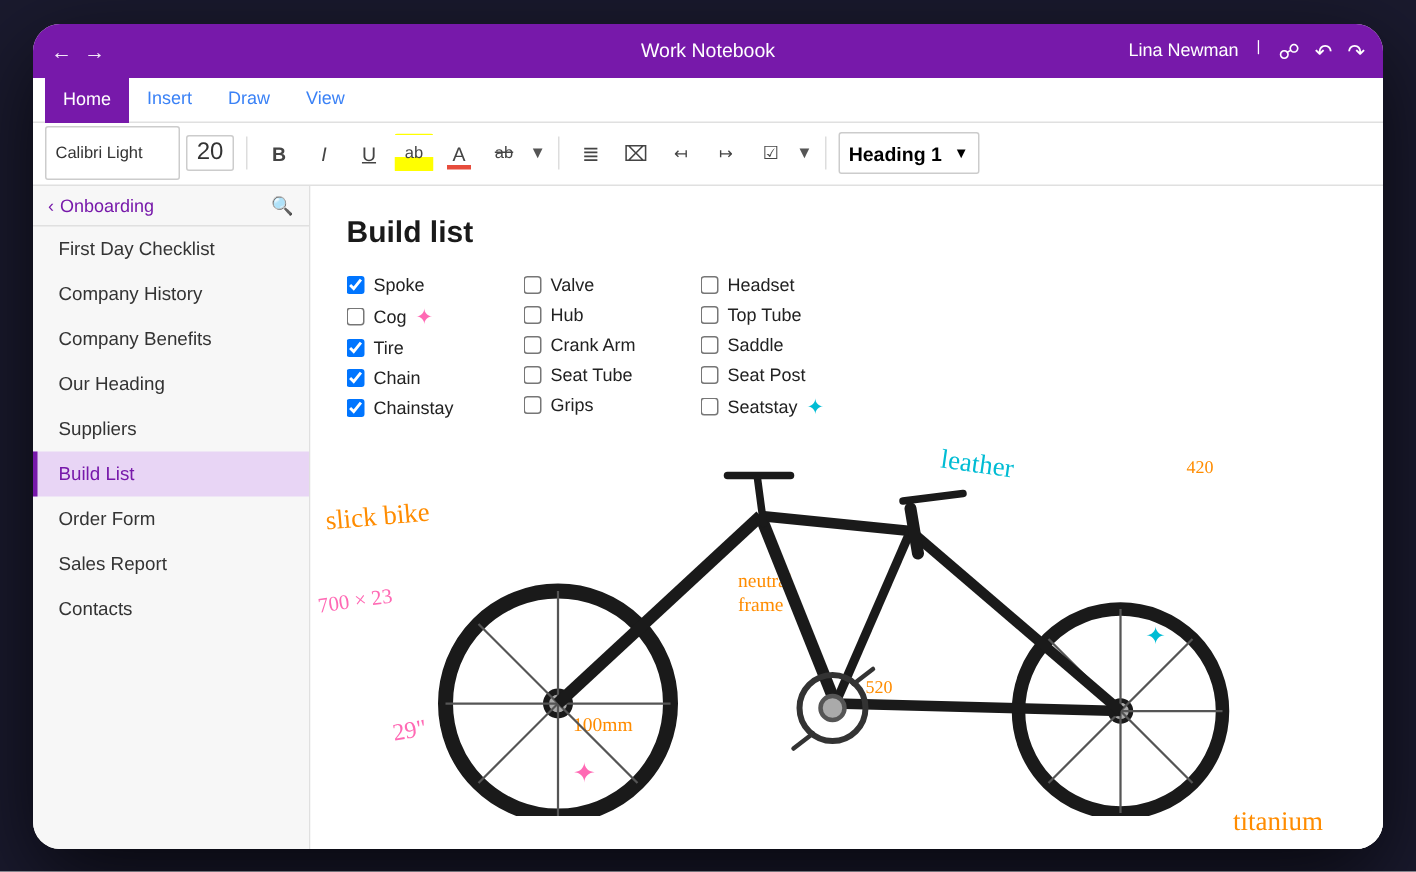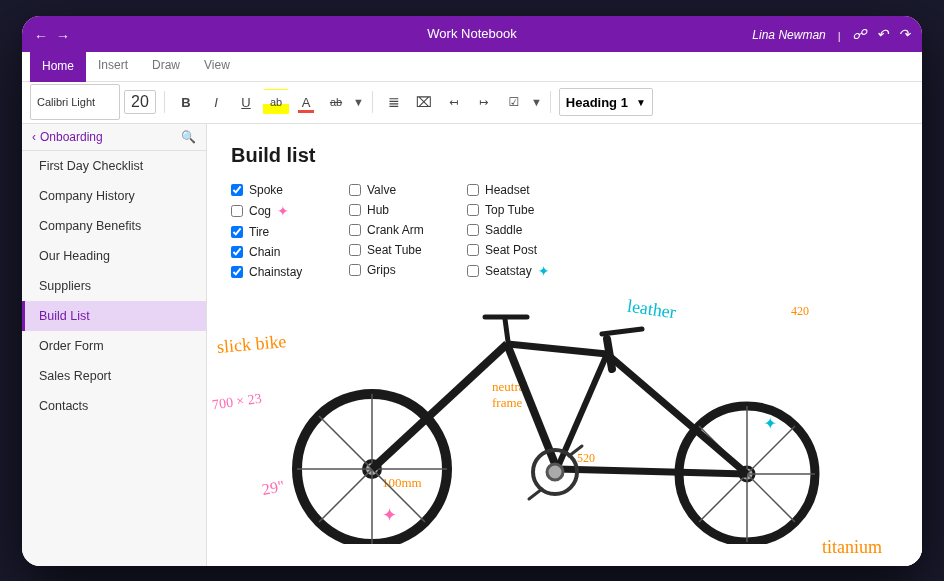--- a/index.html
+++ b/index.html
@@ -62,24 +62,23 @@
       color: #fff;
       font-size: 13px;
       font-weight: 400;
       position: absolute;
       left: 50%;
       transform: translateX(-50%);
     }
 
     .title-bar-right {
       display: flex;
-      align-items: flex-end;
+      align-items: flex-start;
       gap: 12px;
       margin-left: auto;
-      font-style: italic;
     }
 
     .user-name {
       color: #fff;
       font-size: 12px;
     }
 
     .title-bar-icons {
       display: flex;
       gap: 10px;
@@ -101,21 +100,21 @@
       padding: 0 8px;
     }
 
     .ribbon-tab {
       padding: 0 12px;
       height: 30px;
       display: flex;
       align-items: center;
       font-size: 12px;
       cursor: pointer;
-      color: #737373;
+      color: #3b82f6;
       border-bottom: 2px solid transparent;
     }
 
     .ribbon-tab.active {
       background: #7719aa;
       color: #fff;
       border-radius: 0;
       margin-bottom: -1px;
     }
 

